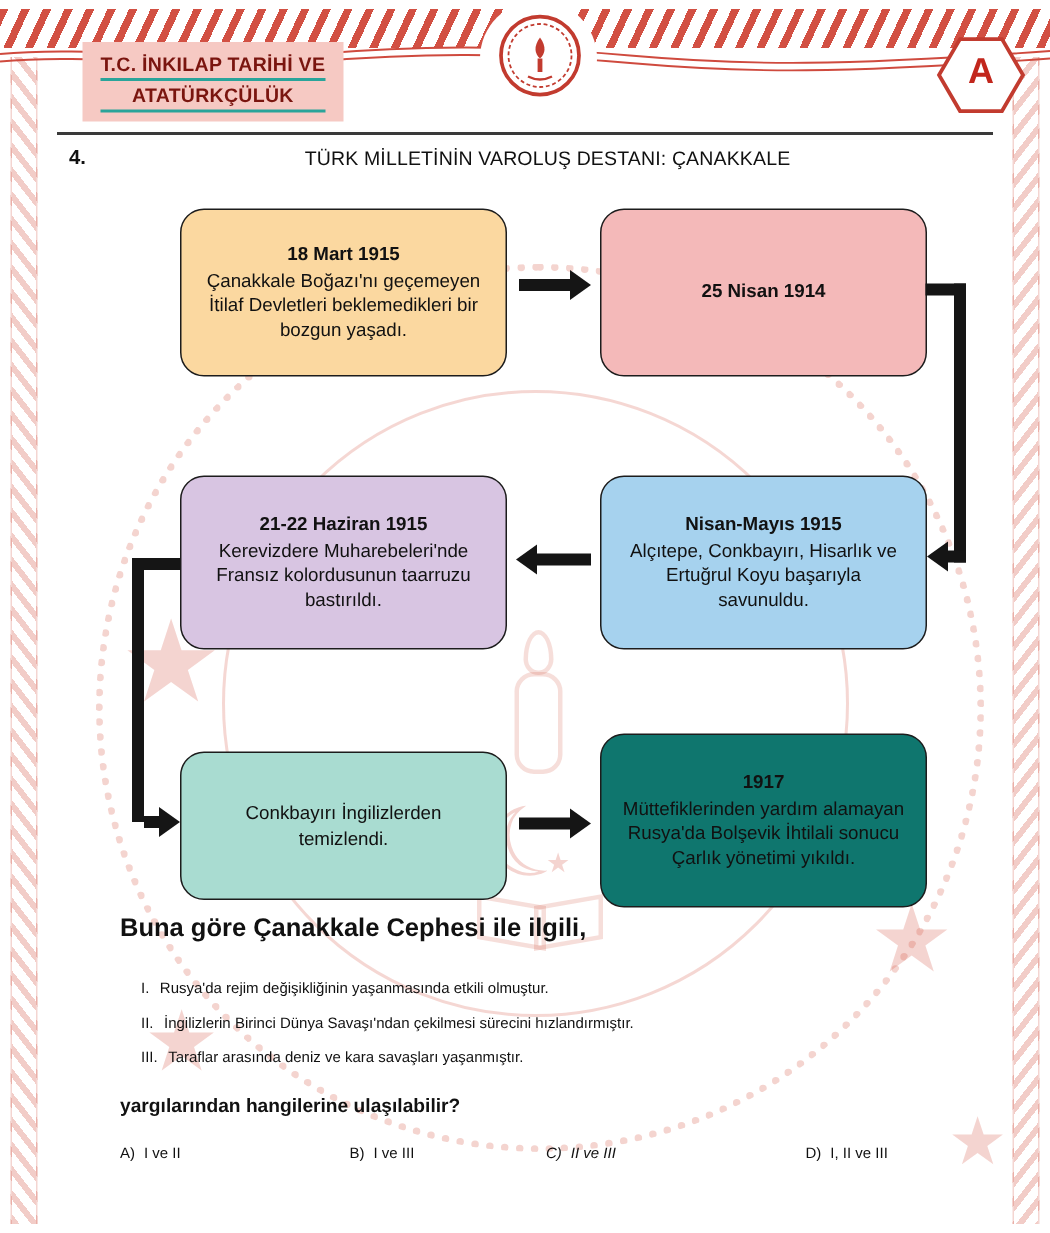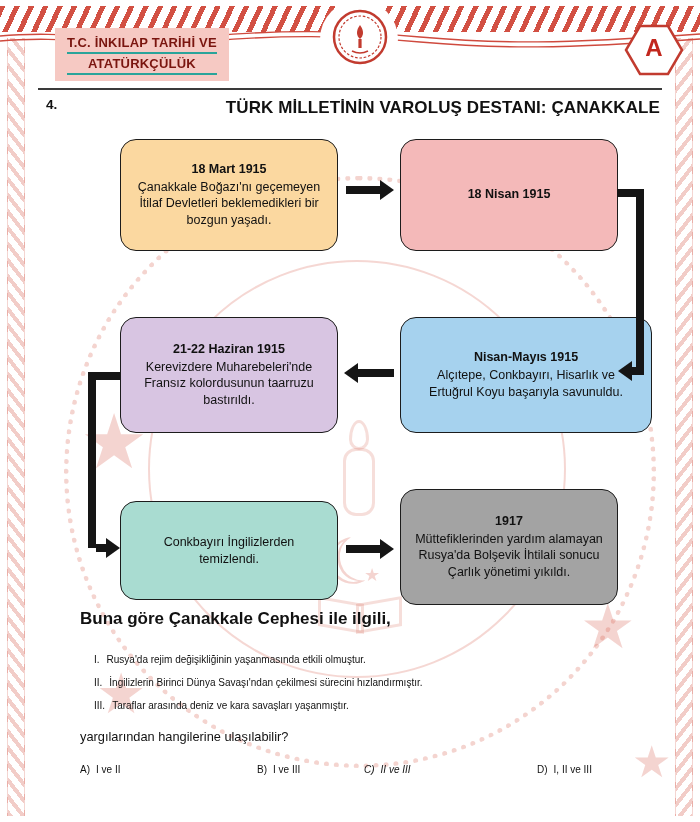--- a/index.html
+++ b/index.html
@@ -33,35 +33,35 @@
   .badge{position:absolute;left:55px;top:28px;z-index:3;background:#f6c9c3;padding:7px 12px 6px 12px;text-align:center;}
   .badge-line{display:block;font-weight:bold;font-size:13px;color:#7a150f;letter-spacing:.2px;
     border-bottom:2.5px solid #2aa49a;padding-bottom:2px;margin-bottom:2px;}
   .badge-line:last-child{margin-bottom:0;}
   .booklet{position:absolute;right:14px;top:22px;width:64px;height:56px;z-index:3;}
   .booklet svg{position:absolute;left:0;top:0;}
   .booklet-letter{position:absolute;left:0;top:12px;width:64px;text-align:center;font-size:24px;font-weight:bold;color:#c2271d;}
   .hr{position:absolute;left:38px;right:38px;top:88px;height:1.5px;background:#3a3a3a;z-index:2;}
   
   .qnum{position:absolute;left:46px;top:97px;font-weight:bold;font-size:13.5px;z-index:2;}
-  .qtitle{position:absolute;left:70px;right:40px;top:98px;text-align:right;font-weight:bold;font-size:17px;z-index:2;letter-spacing:.1px;}
+  .qtitle{position:absolute;left:70px;right:40px;top:98px;text-align:center;font-weight:normal;font-size:13px;z-index:2;letter-spacing:.1px;}
   
   .box{position:absolute;box-sizing:border-box;border:1.6px solid #1c1c1c;border-radius:16px;
     display:flex;flex-direction:column;justify-content:center;padding:8px 13px;text-align:center;z-index:2;}
   .box-title{font-weight:bold;font-size:12.5px;margin-bottom:3px;}
   .box-body{font-size:12.5px;line-height:1.33;}
   .shaft{position:absolute;background:#151515;z-index:2;}
   .head{position:absolute;width:0;height:0;z-index:2;}
   .head-right{border-top:10px solid transparent;border-bottom:10px solid transparent;border-left:14px solid #151515;}
   .head-left{border-top:10px solid transparent;border-bottom:10px solid transparent;border-right:14px solid #151515;}
   
   .stem{position:absolute;left:80px;top:609px;font-weight:bold;font-size:17px;z-index:2;}
   .stmt{position:absolute;left:94px;font-size:10px;z-index:2;}
   .stmt-num{margin-right:7px;}
-  .closing{position:absolute;left:80px;top:729px;font-weight:normal;font-size:12.8px;z-index:2;}
+  .closing{position:absolute;left:80px;top:729px;font-weight:bold;font-size:12.8px;z-index:2;}
   .opt{position:absolute;top:764px;font-size:10px;z-index:2;}
   .opt-label{margin-right:6px;}
 </style>
 </head>
 <body>
 
 <div class="page">
 
   <div class="watermark">
     <div class="rope rope-left"></div>
@@ -107,34 +107,34 @@
 
   <div class="qnum">4.</div>
   <div class="qtitle">TÜRK MİLLETİNİN VAROLUŞ DESTANI: ÇANAKKALE</div>
 
   <div>
     <div class="box" style="left: 120px; top: 139px; width: 218px; height: 112px; background-color: rgb(251, 216, 160);">
       <div class="box-title">18 Mart 1915</div>
       <div class="box-body">Çanakkale Boğazı'nı geçemeyen İtilaf Devletleri beklemedikleri bir bozgun yaşadı.</div>
     </div>
     <div class="box" style="left: 400px; top: 139px; width: 218px; height: 112px; background-color: rgb(244, 185, 185);">
-      <div class="box-title">18 Nisan 1915</div>
+      <div class="box-title">25 Nisan 1914</div>
     </div>
-    <div class="box" style="left: 400px; top: 317px; width: 252px; height: 116px; background-color: rgb(166, 210, 238);">
+    <div class="box" style="left: 400px; top: 317px; width: 218px; height: 116px; background-color: rgb(166, 210, 238);">
       <div class="box-title">Nisan-Mayıs 1915</div>
       <div class="box-body">Alçıtepe, Conkbayırı, Hisarlık ve Ertuğrul Koyu başarıyla savunuldu.</div>
     </div>
     <div class="box" style="left: 120px; top: 317px; width: 218px; height: 116px; background-color: rgb(216, 197, 226);">
       <div class="box-title">21-22 Haziran 1915</div>
       <div class="box-body">Kerevizdere Muharebeleri'nde Fransız kolordusunun taarruzu bastırıldı.</div>
     </div>
     <div class="box" style="left: 120px; top: 501px; width: 218px; height: 99px; background-color: rgb(169, 220, 209);">
       <div class="box-body">Conkbayırı İngilizlerden temizlendi.</div>
     </div>
-    <div class="box" style="left: 400px; top: 489px; width: 218px; height: 116px; background-color: #a3a3a3;">
+    <div class="box" style="left: 400px; top: 489px; width: 218px; height: 116px; background-color: #0f766e;">
       <div class="box-title">1917</div>
       <div class="box-body">Müttefiklerinden yardım alamayan Rusya'da Bolşevik İhtilali sonucu Çarlık yönetimi yıkıldı.</div>
     </div>
 
     <div class="shaft" style="left:346px;top:186px;width:36px;height:8px;"></div>
     <div class="head head-right" style="left:380px;top:180px;"></div>
 
     <div class="shaft" style="left:617px;top:189px;width:27px;height:8px;"></div>
     <div class="shaft" style="left:636px;top:189px;width:8px;height:186px;"></div>
     <div class="shaft" style="left:632px;top:367px;width:12px;height:8px;"></div>
@@ -162,21 +162,21 @@
   </div>
   <div class="stmt" style="top:677px;">
     <span class="stmt-num">II.</span><span class="stmt-text">İngilizlerin Birinci Dünya Savaşı'ndan çekilmesi sürecini hızlandırmıştır.</span>
   </div>
 
   <div class="closing">yargılarından hangilerine ulaşılabilir?</div>
 
   <div class="opt" style="left:80px;">
     <span class="opt-label">A)</span><span>I ve II</span>
   </div>
-  <div class="opt" style="left:233px;margin-left:24px;">
+  <div class="opt" style="left:233px;">
     <span class="opt-label">B)</span><span>I ve III</span>
   </div>
   <div class="opt" style="left:364px;font-style:italic;">
     <span class="opt-label">C)</span><span>II ve III</span>
   </div>
   <div class="opt" style="left:537px;">
     <span class="opt-label">D)</span><span>I, II ve III</span>
   </div>
 
 </div>

